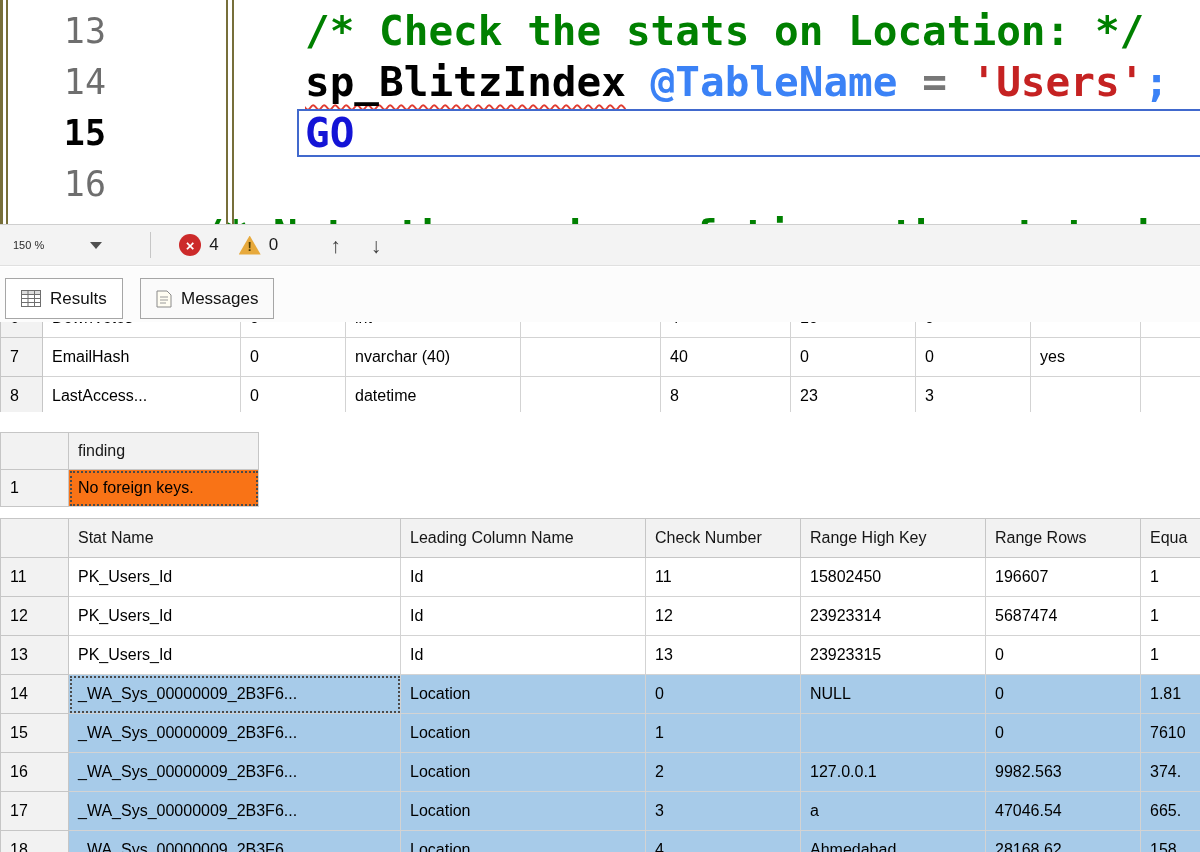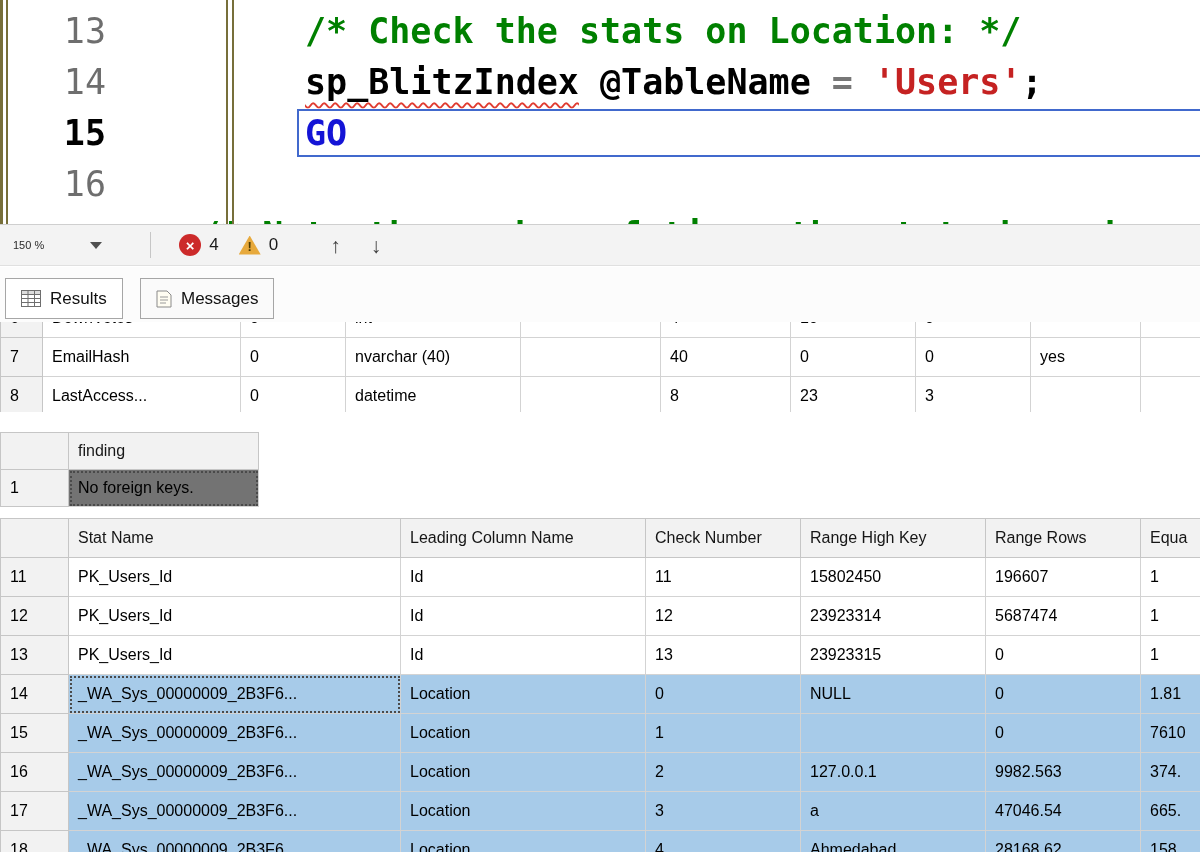--- a/index.html
+++ b/index.html
@@ -7,23 +7,23 @@
           font-family:"Liberation Sans",sans-serif;color:#000;}
 
   
   .editor{position:absolute;top:0;left:0;width:1200px;height:224px;background:#fff;overflow:hidden;}
   .stripe{position:absolute;top:0;bottom:0;background:#776f3a;}
   .s1{left:0;width:3px}.s2{left:6px;width:2px}.s3{left:226px;width:2px}.s4{left:232px;width:2px}
   .ed-lines{padding-top:5px;}
   .ed-line{display:flex;align-items:center;height:51px;}
   .ln{width:106px;text-align:right;font-family:"DejaVu Sans Mono",monospace;font-size:35px;color:#6e6e6e;}
   .ln.cur{color:#000;font-weight:700;}
-  .code{margin-left:199px;font-family:"DejaVu Sans Mono",monospace;font-size:35px;font-weight:700;white-space:pre;}
+  .code{margin-left:199px;font-family:"DejaVu Sans Mono",monospace;font-size:41px;font-weight:700;white-space:pre;}
   .tok-com{color:#008000}
-  .tok-plain{color:#000000}
+  .tok-plain{color:#3b82f6}
   .tok-op{color:#777}
   .tok-str{color:#c52222}
   .tok-kw{color:#1414d6}
   .tok-err{color:#000;text-decoration:underline wavy #e03c31;text-decoration-thickness:2px;
            text-underline-offset:8px;text-decoration-skip-ink:none;}
   .stmt-box{position:absolute;left:297px;right:-4px;top:109px;height:48px;border:2px solid #4169cd;box-sizing:border-box;}
 
   
   .zoombar{position:absolute;top:224px;left:0;right:0;height:42px;background:#f3f3f3;
            border-top:1px solid #cfcfcf;border-bottom:1px solid #e0e0e0;box-sizing:border-box;
@@ -61,21 +61,21 @@
   .w2{top:432px;}
   .w3{top:518px;width:1200px;height:334px;overflow:hidden;}
   table.g{border-collapse:collapse;table-layout:fixed;font-size:16px;color:#000;}
   .g td,.g th{border:1px solid #d3d3d3;height:38px;padding:0 4px 0 9px;text-align:left;
               font-weight:400;white-space:nowrap;overflow:hidden;vertical-align:middle;}
   .g2 td,.g2 th{height:36px;margin-top:16px;}
   .g th{background:#f2f2f2;border-color:#c6c6c6;color:#161616;}
   tr.sel td{background:#a7cbe9;}
   .g td.rn{background:#f2f2f2;border-color:#c6c6c6;}
   .focuscell{outline:2px dotted #4a4a4a;outline-offset:-3px;}
-  td.findcell{background:#737373;}
+  td.findcell{background:#f97316;}
 </style>
 </head>
 <body>
 
 <div class="screen">
 
   <div class="editor">
     <div class="stripe s1"></div>
     <div class="stripe s2"></div>
     <div class="stripe s3"></div>

